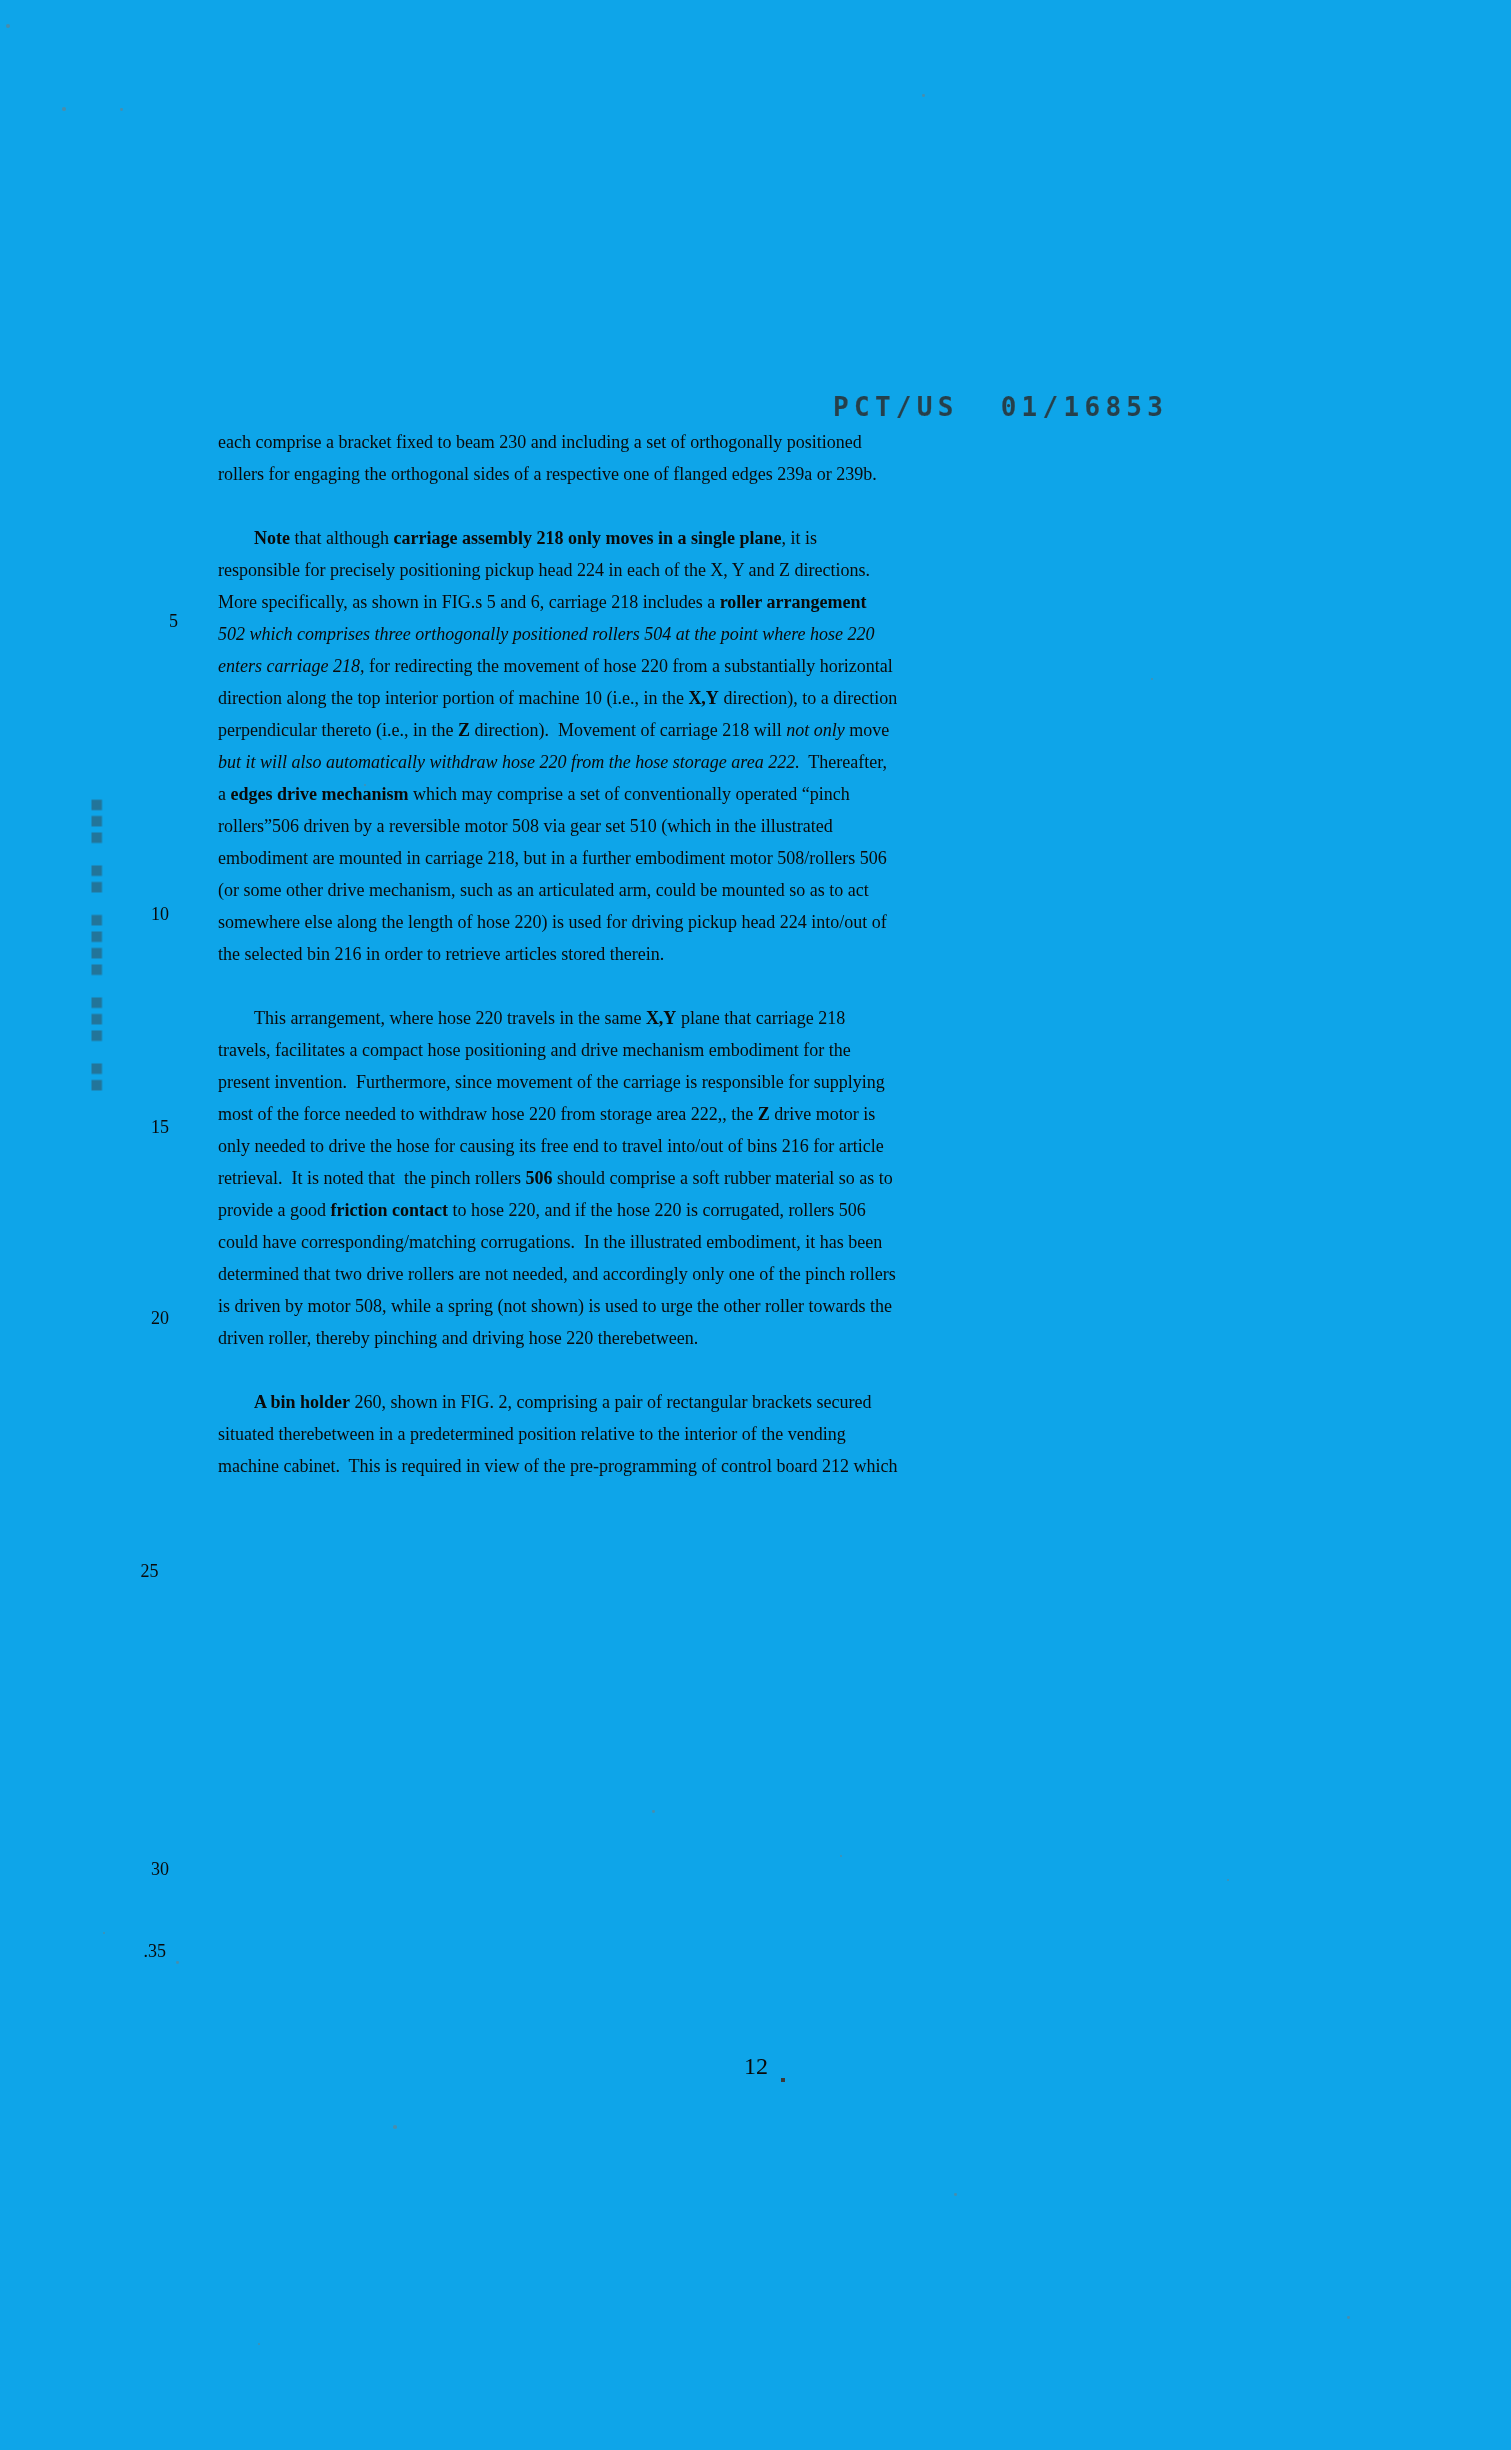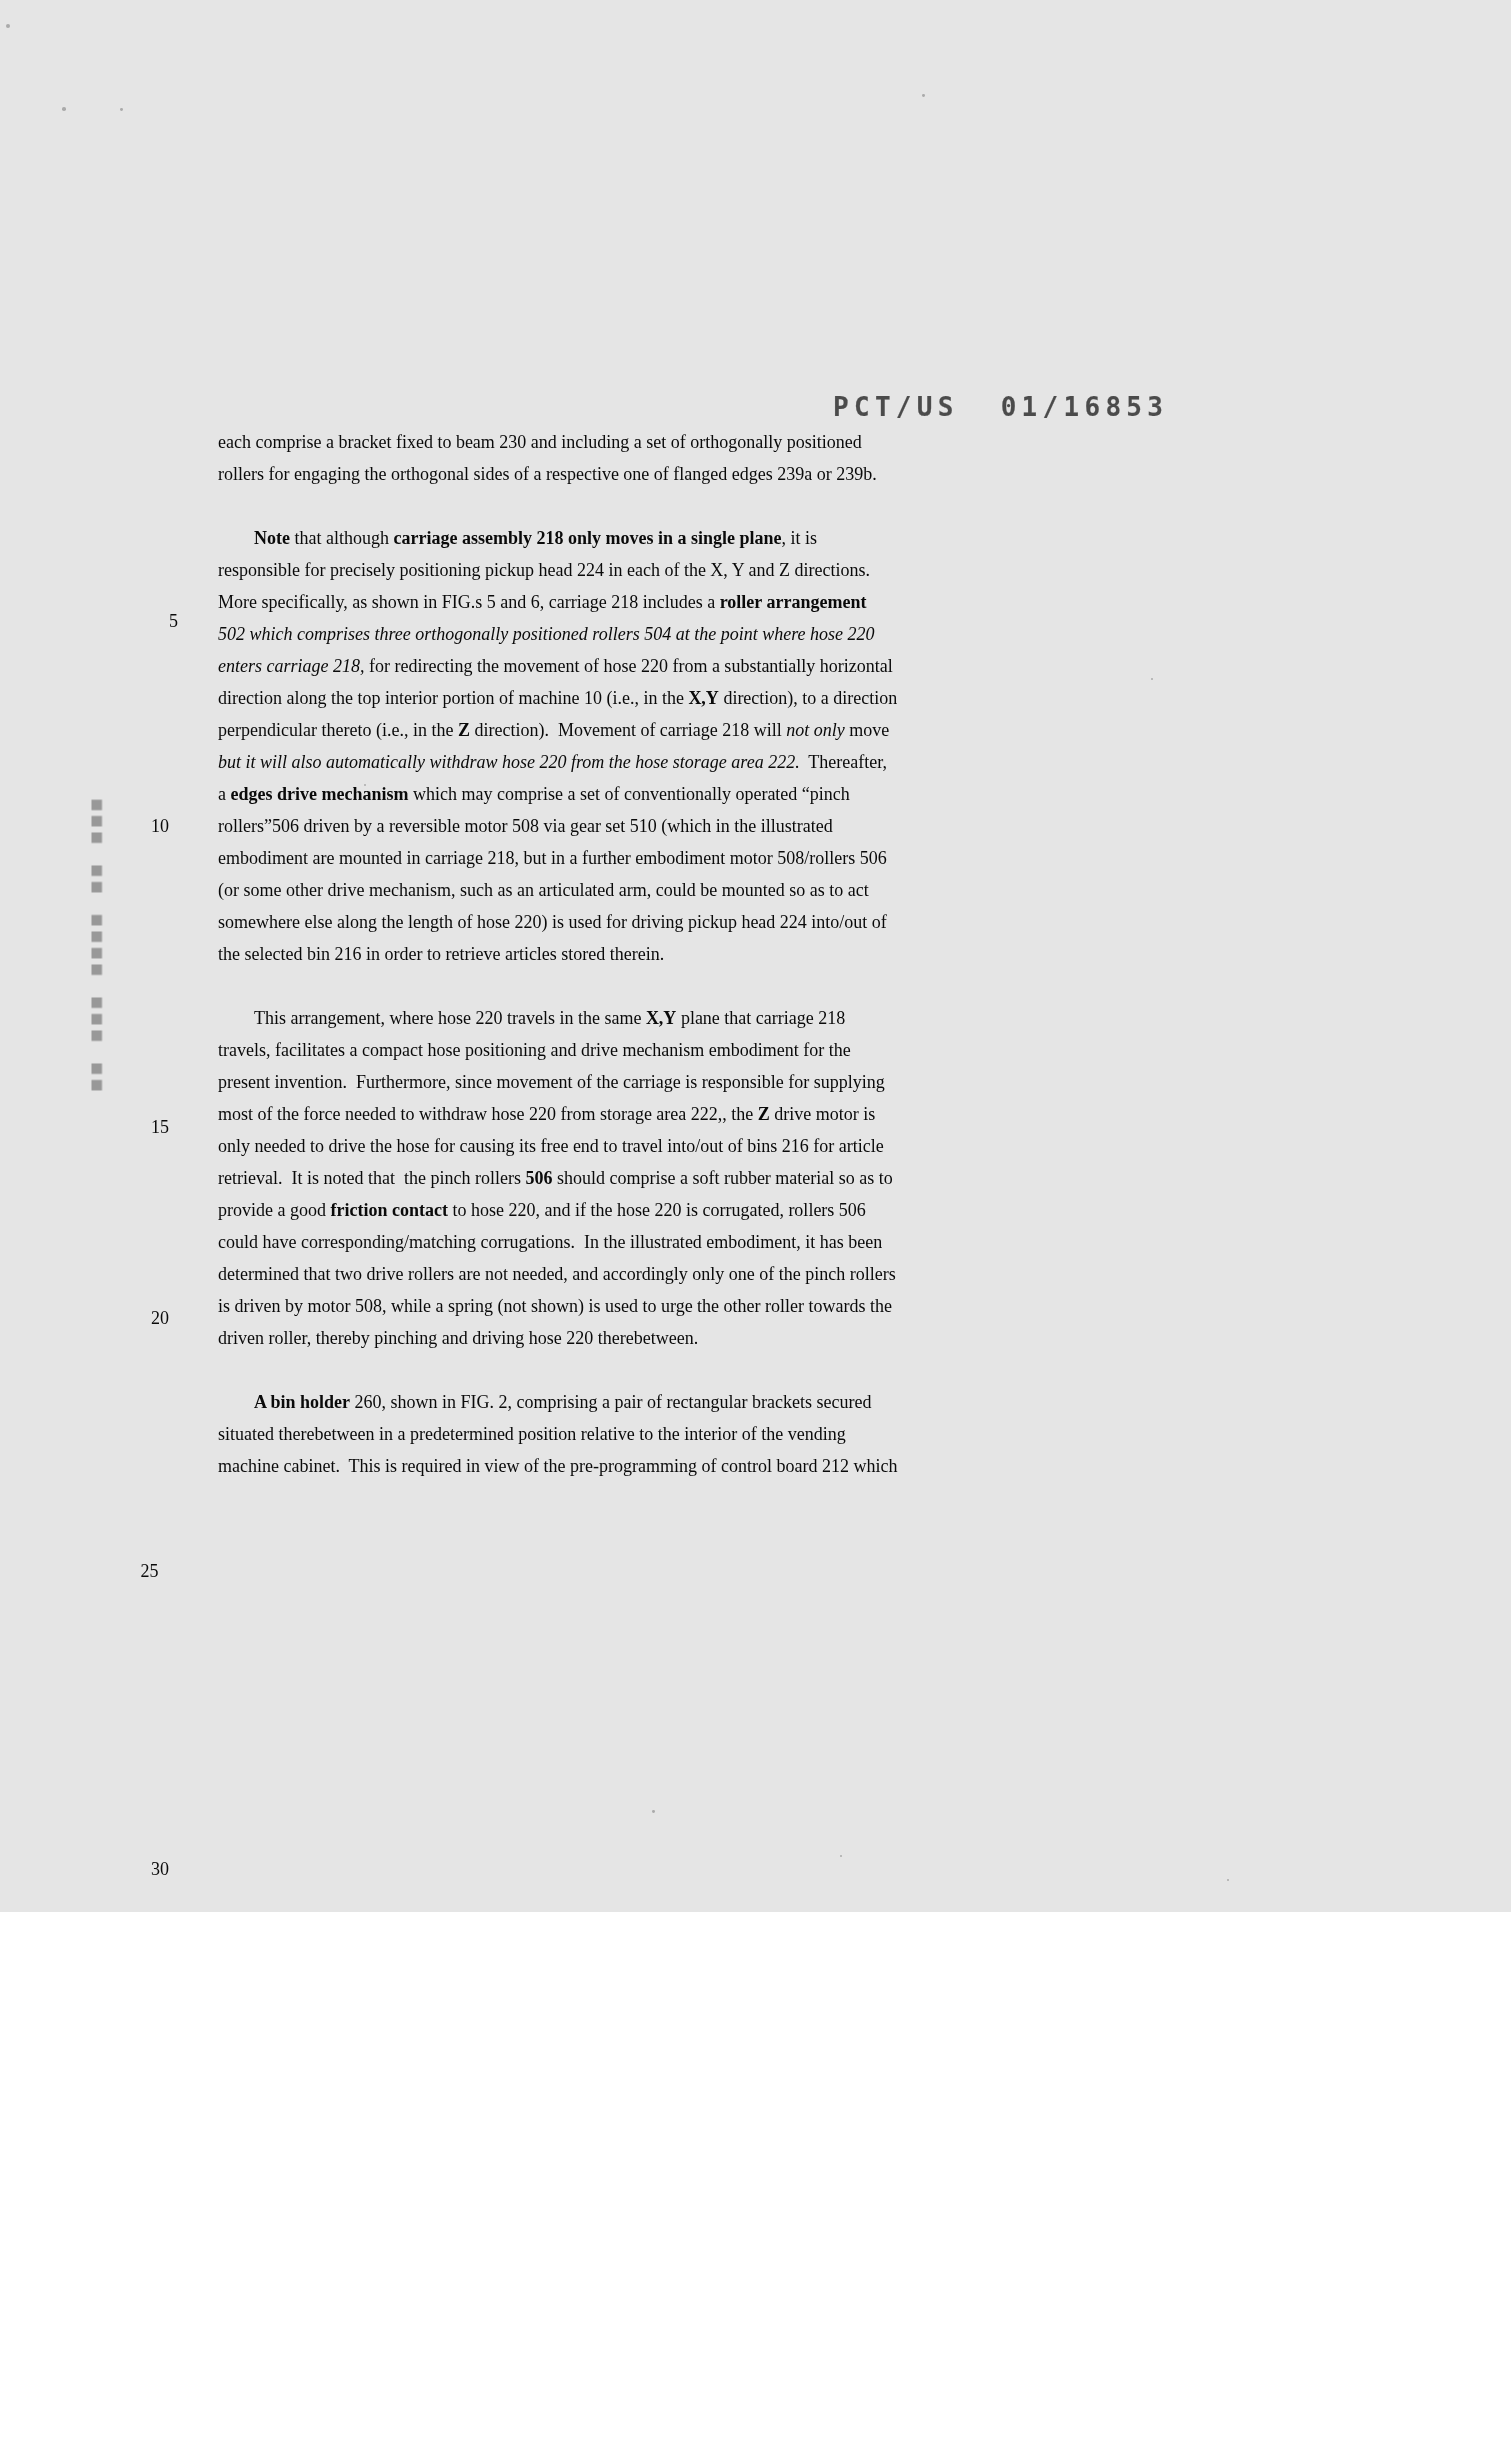--- a/index.html
+++ b/index.html
@@ -3,22 +3,22 @@
 <meta charset="utf-8">
 <style>
   html, body {
     margin: 0;
     padding: 0;
     background: #ffffff;
   }
   #page {
     position: relative;
     width: 1512px;
-    height: 1912px;
-    background: #e5e5e5;
+    height: 2450px;
+    background: #0ea5e9;
     overflow: hidden;
     font-family: "Liberation Serif", "DejaVu Serif", serif;
     color: #0a0a0a;
   }
 
   
   .speck {
     position: absolute;
     background: #7a7a7a;
     border-radius: 50%;
@@ -106,21 +106,21 @@
 <body>
 
 <div id="page">
 
   <div id="pct-stamp">PCT/US  01/16853</div>
 
   <div id="margin-stamp">■■ ■■■ ■■■■ ■■ ■■■</div>
 
   <div id="line-numbers">
       <div class="lineno" style="left: 139px; top: 611px;">5</div>
-      <div class="lineno" style="left: 130px; top: 816px;">10</div>
+      <div class="lineno" style="left: 130px; top: 904px;">10</div>
       <div class="lineno" style="left: 130px; top: 1117px;">15</div>
       <div class="lineno" style="left: 130px; top: 1308px;">20</div>
       <div class="lineno" style="left: 130px; top: 1561px; text-align: center;">25</div>
       <div class="lineno" style="left: 130px; top: 1815px; margin-top: 44px;">30</div>
       <div class="lineno" style="left: 127px; top: 1941px;">.35</div>
     </div>
 
   <div id="body-text">
       <div class="ln"><span>each comprise a bracket fixed to beam 230 and including a set of orthogonally positioned</span></div>
       <div class="ln"><span>rollers for engaging the orthogonal sides of a respective one of flanged edges 239a or 239b.</span></div>

